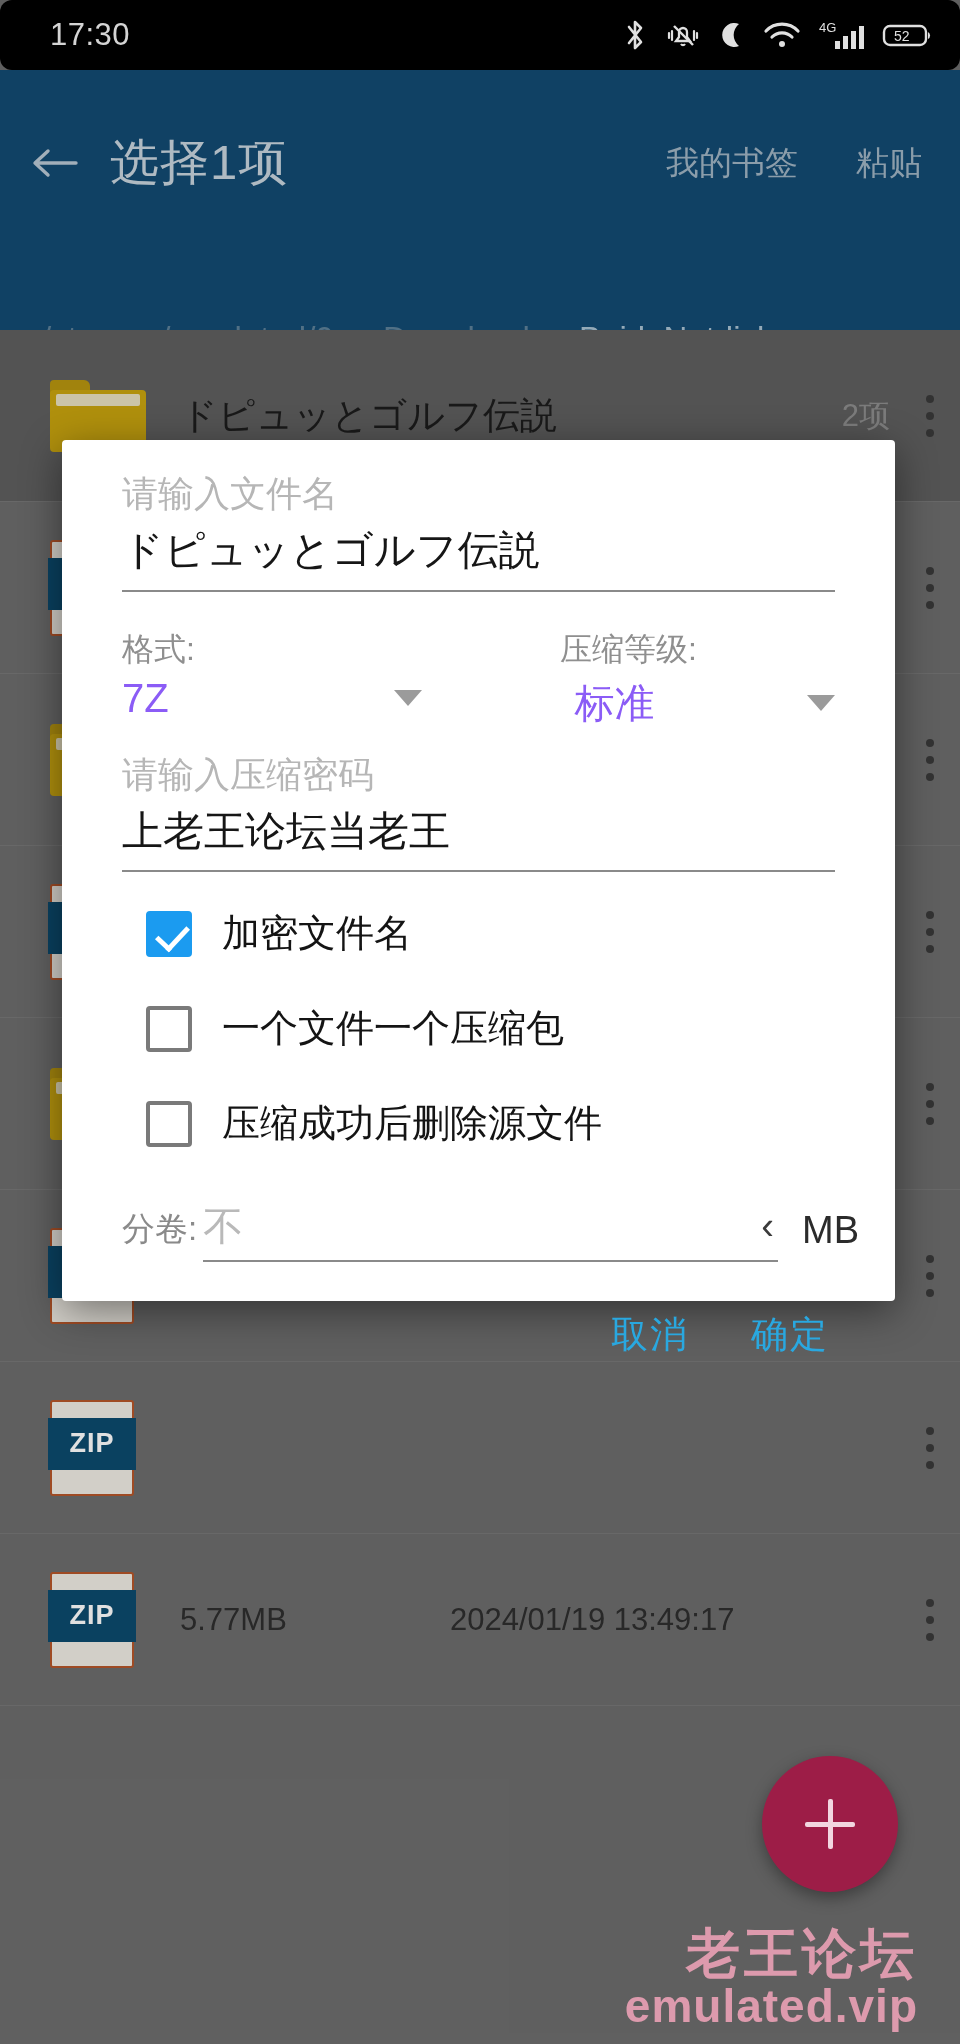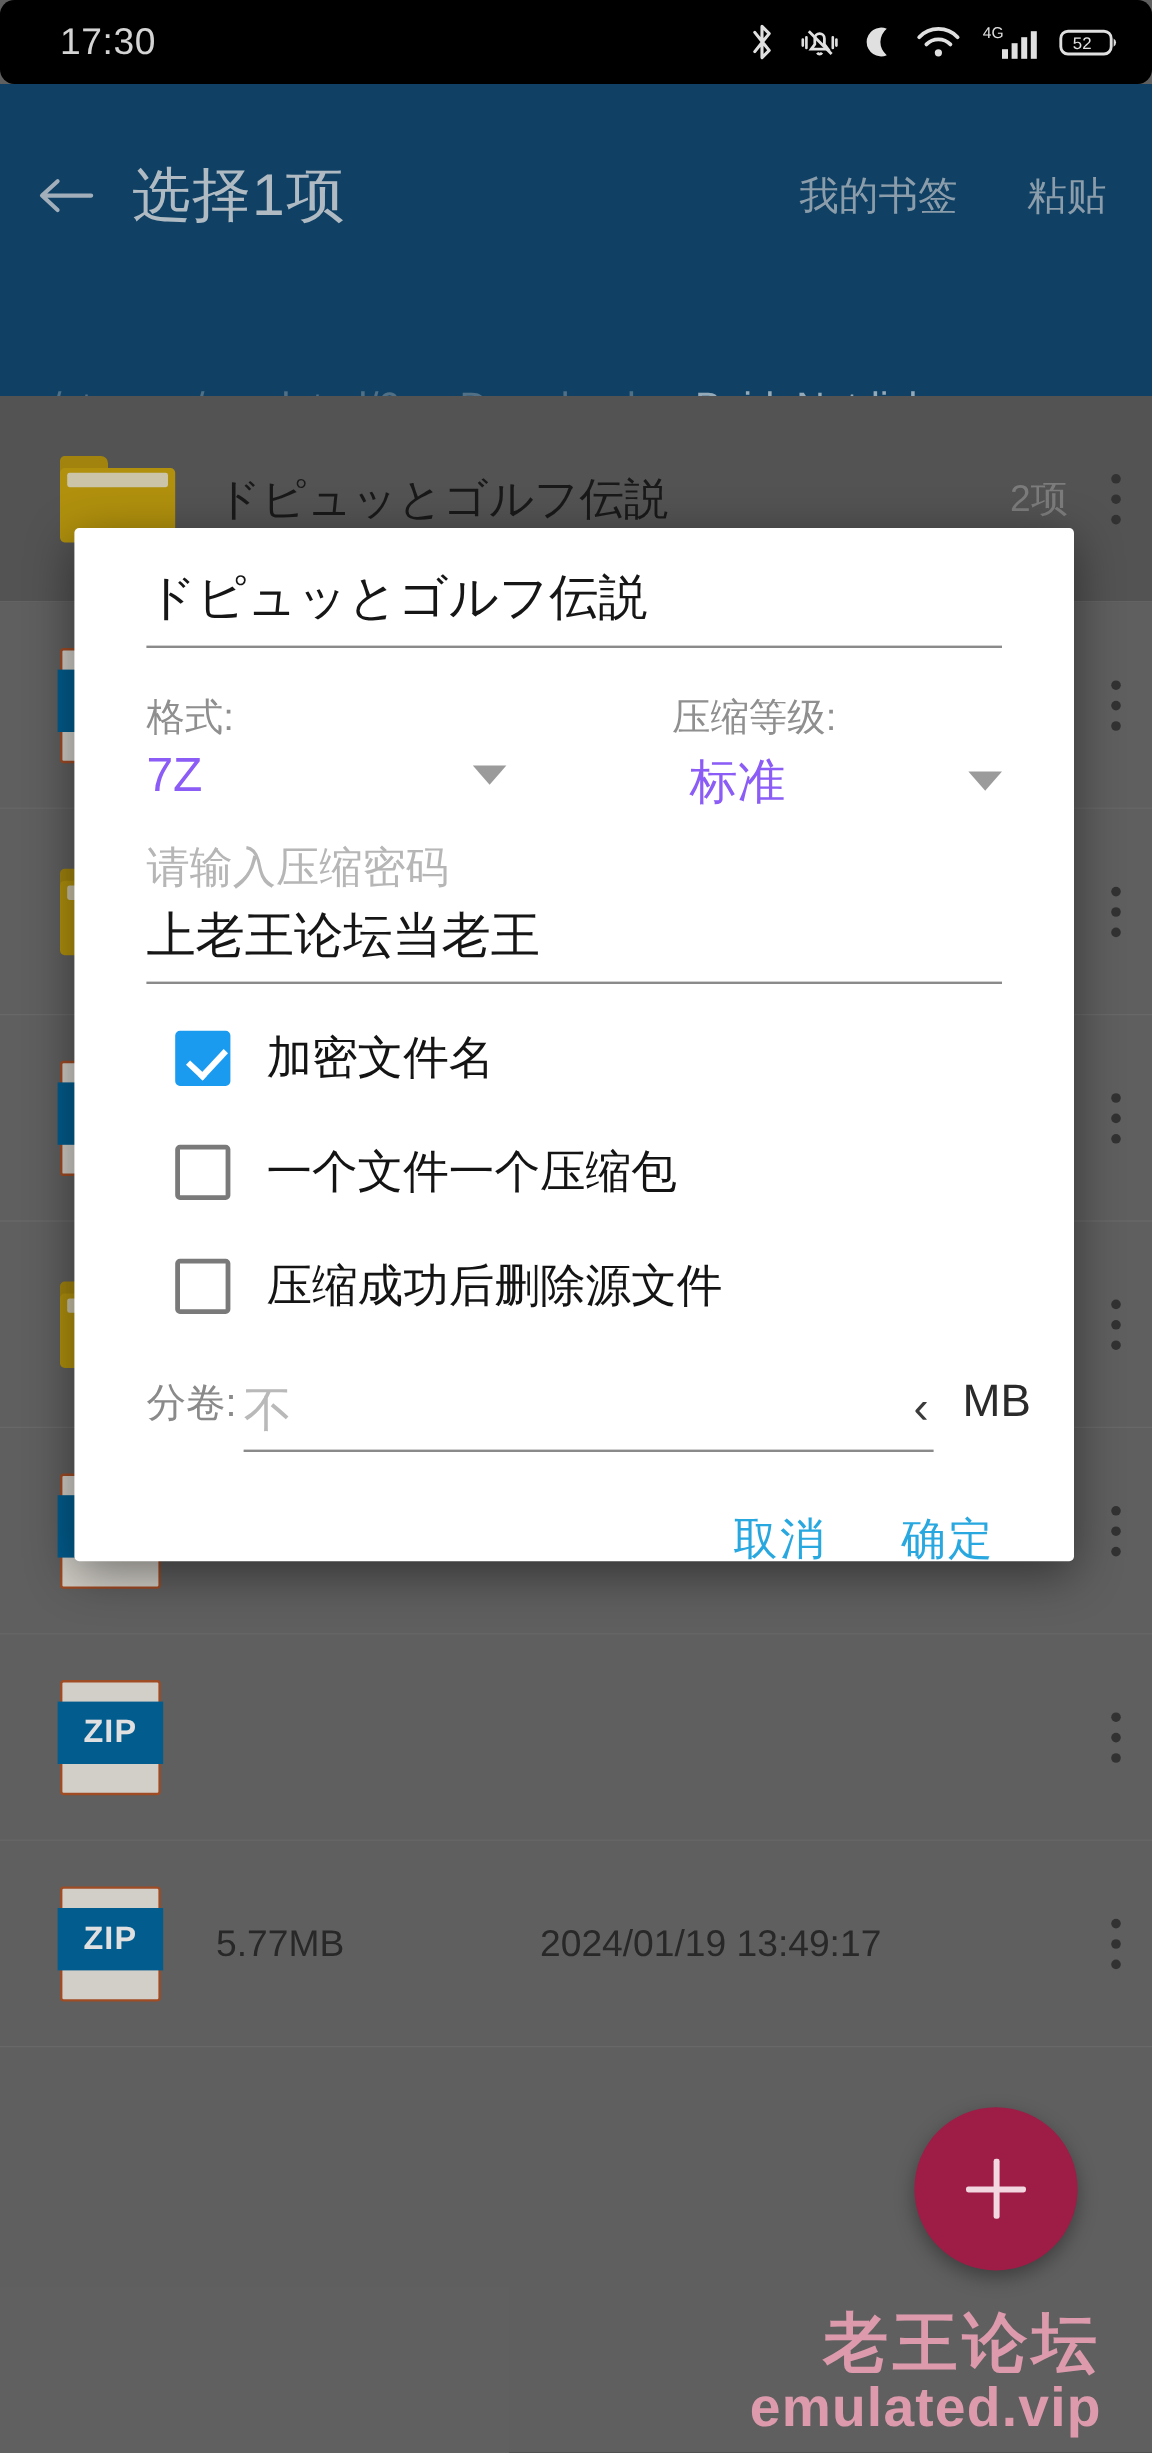--- a/index.html
+++ b/index.html
@@ -77,21 +77,21 @@
   .folder .body { position:absolute; left:0; top:10px; width:96px; height:62px;
     background:#c9a40f; border-radius:4px; }
   .folder .lip { position:absolute; left:6px; top:14px; width:84px; height:12px;
     background:#e8e0c0; border-radius:2px; }
 
   
   .zipicon { width:84px; height:96px; position:relative; }
   .zipicon .sheet { position:absolute; inset:0; background:#f0ece4; border:2px solid #b5562a;
      border-radius:3px; }
   .zipicon .band { position:absolute; left:-2px; top:18px; width:88px; height:52px;
-     background:#0369a1; display:flex; align-items:center; justify-content:center; }
+     background:#0c4a6e; display:flex; align-items:center; justify-content:center; }
   .zipicon .band span { color:#fff; font-size:27px; font-weight:bold; letter-spacing:1px; }
 
   
   .fab {
     position:absolute; right:62px; bottom:152px;
     width:136px; height:136px; border-radius:50%;
     background:#9d1d47; display:flex; align-items:center; justify-content:center;
     box-shadow:0 6px 16px rgba(0,0,0,0.35); cursor:pointer;
   }
   .fab::before, .fab::after { content:""; position:absolute; background:#f2d6e0; border-radius:2px; }
@@ -136,21 +136,21 @@
 
   .checks { padding: 30px 24px 0 24px; }
   .checkrow { display:flex; align-items:center; gap:30px; margin-bottom:44px; cursor:pointer;margin-left:24px; }
   .cbox { width:46px; height:46px; border-radius:4px; flex:0 0 46px;
           border:4px solid #7a7a7a; background:#fff; }
   .cbox.on { background:#1b9bf0; border-color:#1b9bf0; position:relative; }
   .cbox.on::after { content:""; position:absolute; left:13px; top:4px; width:14px; height:26px;
           border:solid #fff; border-width:0 5px 5px 0; transform:rotate(43deg); }
   .clabel { font-size:38px; color:#141414; }
 
-  .volrow { display:flex; padding: 6px 0 0 24px; }
+  .volrow { display:flex; align-items:flex-end; padding: 6px 0 0 24px; }
   .vol-label { font-size:33px; color:#8a8a8a; padding-bottom:10px; white-space:nowrap; }
   .vol-input { flex:1; margin-left:6px; }
   .vol-inner { display:flex; align-items:center; justify-content:space-between; padding-bottom:6px;}
   .vol-ph { font-size:40px; color:#b9b9b9; }
   .vol-chev { font-size:38px; color:#3b3b3b; cursor:pointer; padding-right:4px; }
   .vol-underline { height:2px; background:#8a8a8a; }
   .vol-unit { font-size:38px; color:#2b2b2b; padding: 0 0 10px 24px; }
 
   .dlg-actions { display:flex; justify-content:flex-end; gap:62px;
                  padding: 48px 30px 0 0; }
@@ -369,20 +369,21 @@
 
   <div class="watermark">
     <div class="wm1">老王论坛</div>
     <div class="wm2">emulated.vip</div>
   </div>
 
   <div class="dialog">
 
 
     <div class="field">
+      <div class="field-ph">请输入文件名</div>
       <div class="field-val">ドピュッとゴルフ伝説</div>
       <div class="field-underline"></div>
     </div>
 
     <div class="selectrow">
       <div class="selcol fmt">
         <div class="sel-label">格式:</div>
         <div class="sel-ctl">
           <span class="sel-val">7Z</span>
           <span class="caret"></span>

